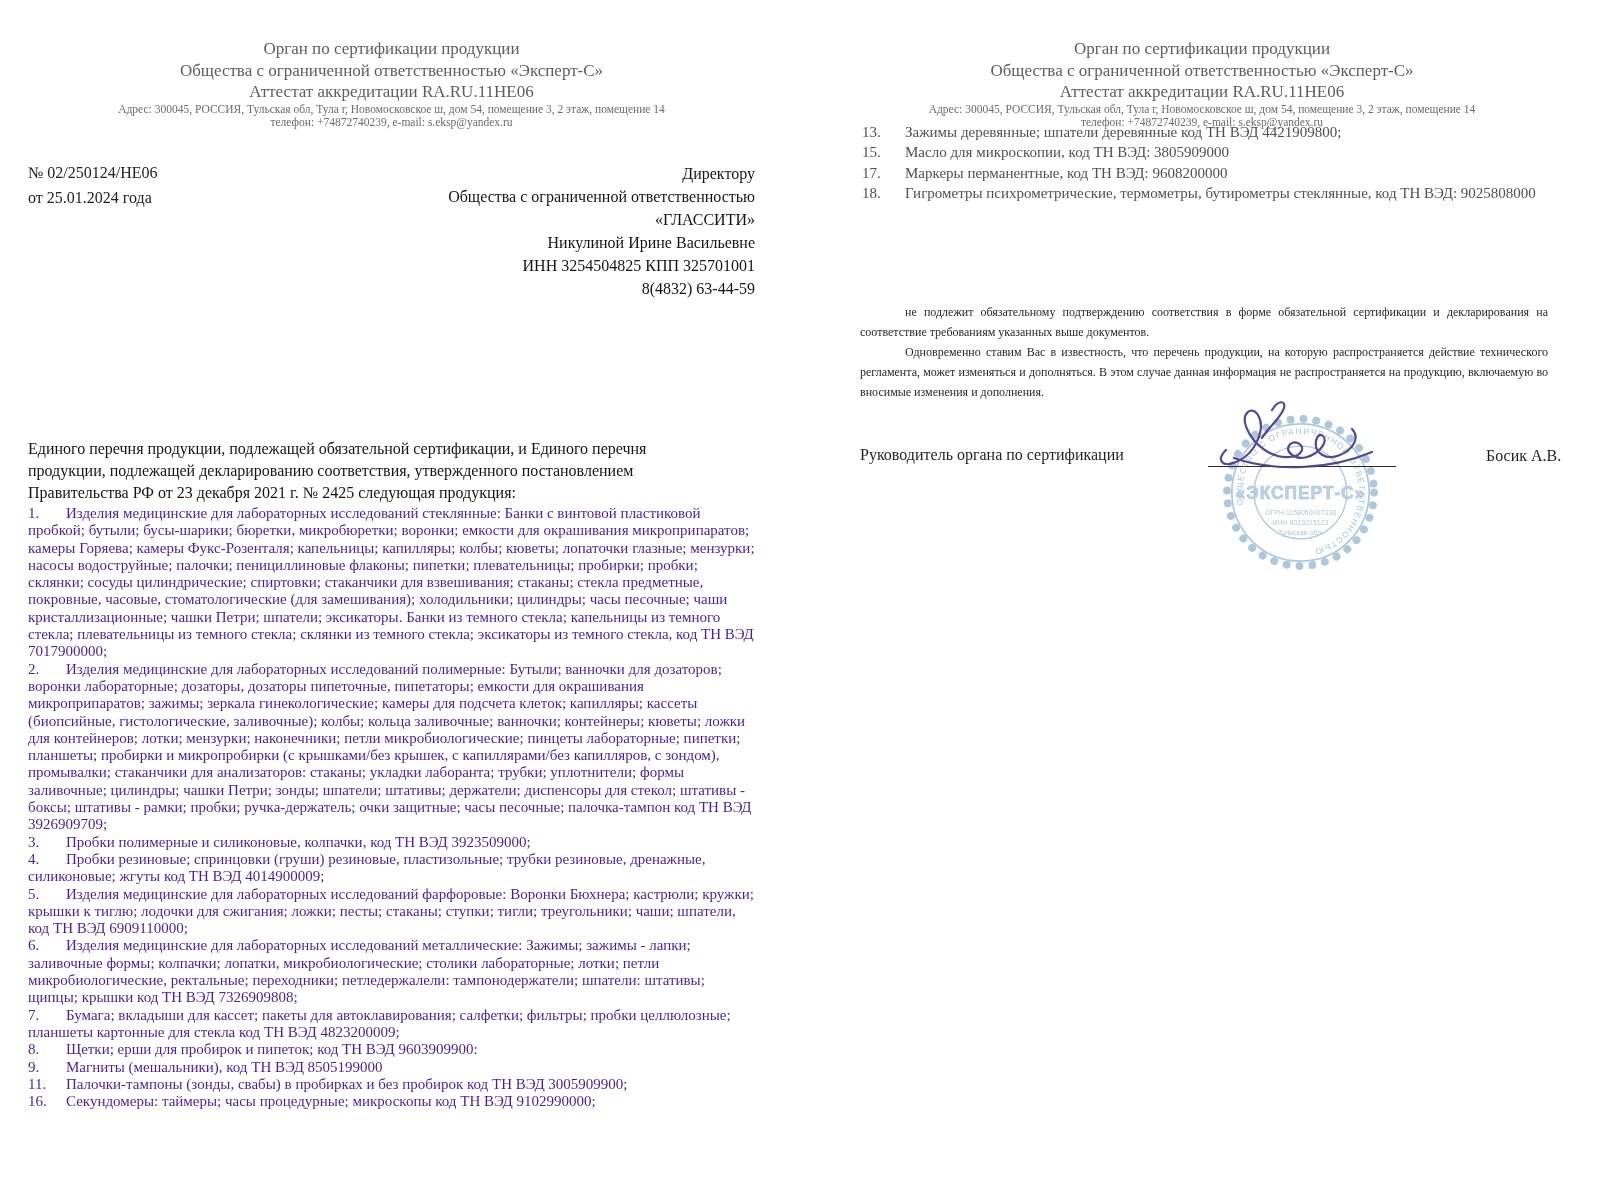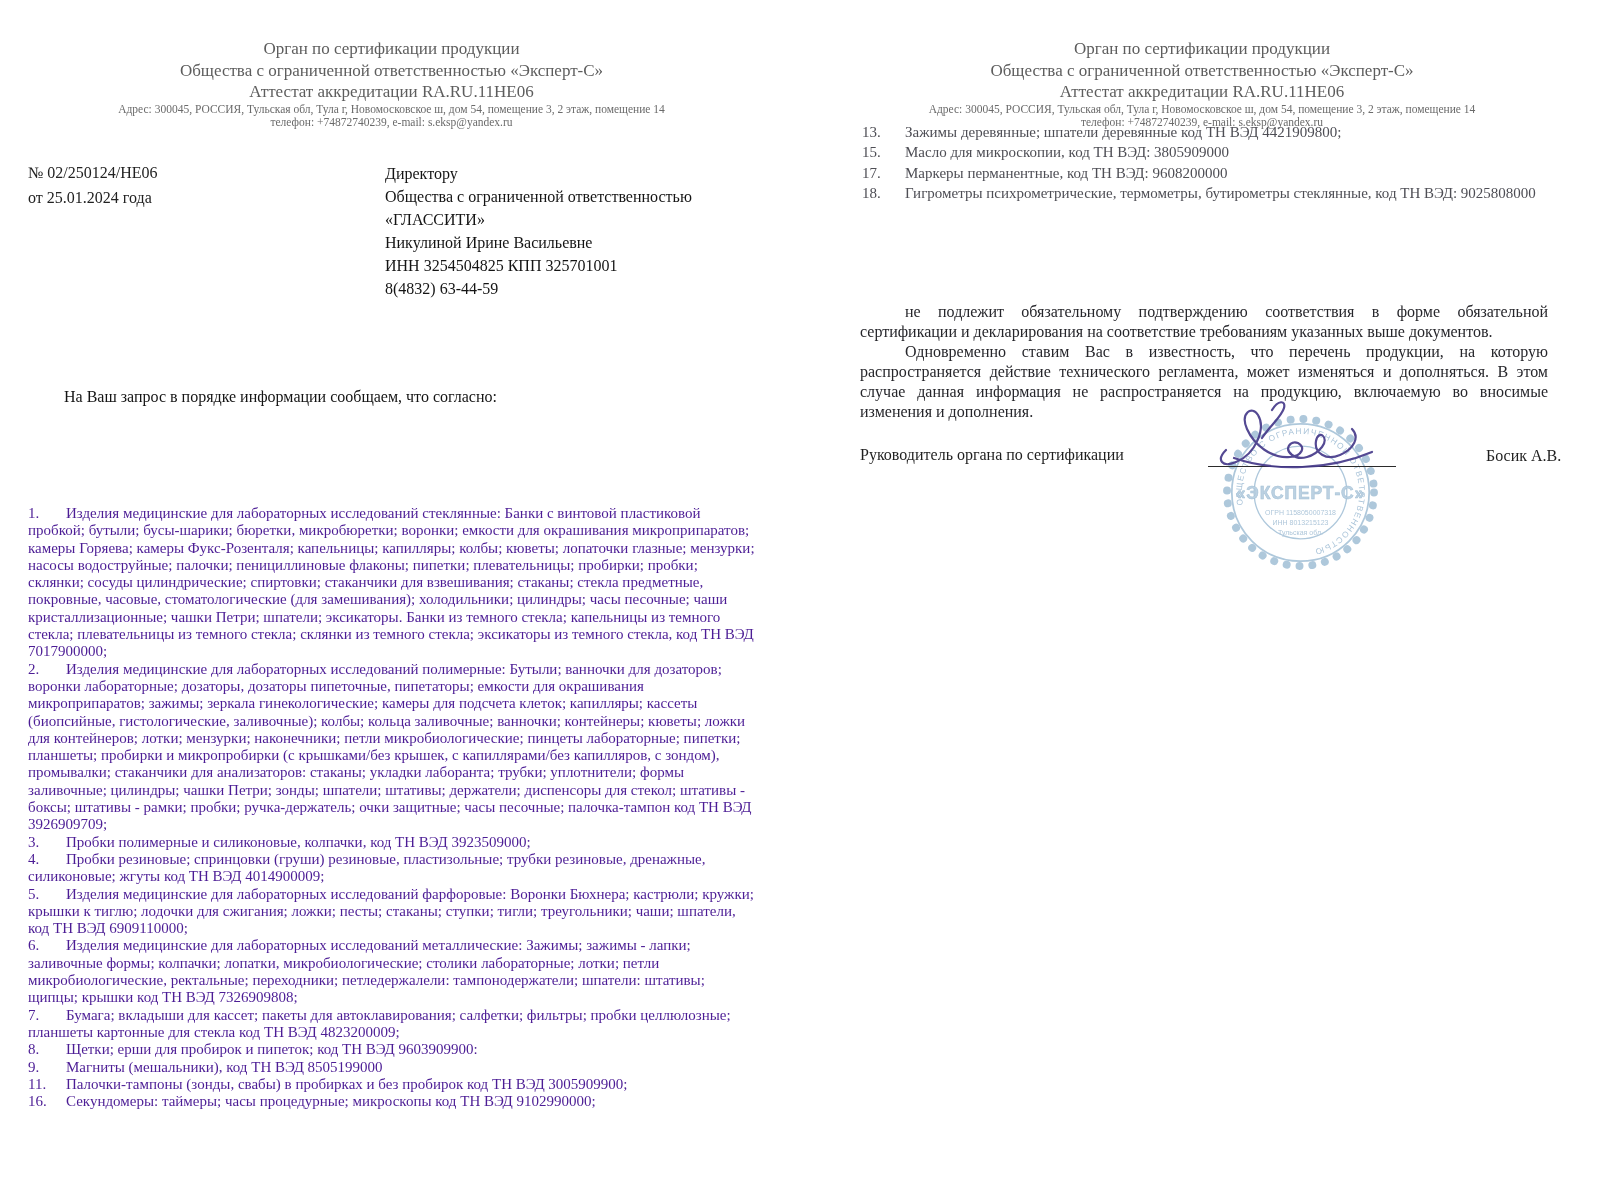--- a/index.html
+++ b/index.html
@@ -11,33 +11,33 @@
     -webkit-font-smoothing:antialiased;
   }
   .abs{position:absolute;}
   
   .org-header{text-align:center;color:#5d5d5d;}
   .org-header .hl{font-size:17px;line-height:21.5px;}
   .org-header .hs{font-size:11.5px;line-height:13.5px;color:#6a6a6a;}
   
   .ref{font-size:16px;line-height:25px;color:#222;}
   
-  .addressee{font-size:16px;line-height:23px;color:#141414;}
+  .addressee{font-size:16px;line-height:23px;text-align:right;color:#141414;}
   
   .intro{font-size:16px;line-height:22px;text-indent:36px;color:#141414;}
   .legal{font-size:16px;line-height:22px;color:#141414;}
   
   .plist{font-size:15px;line-height:17.3px;color:#4c1d95;}
   .plist .item{margin:0;}
   .plist .num{display:inline-block;width:38px;}
   
   .plist2{font-size:15px;line-height:20.4px;color:#4e4e55;}
   .plist2 .num{display:inline-block;width:43px;}
   
-  .paras{font-size:16px;line-height:20px;color:#26262b;text-align:justify;}
+  .paras{font-size:12px;line-height:20px;color:#26262b;text-align:justify;}
   .paras p{margin:0;text-indent:45px;}
   
   .sig-role{font-size:16px;color:#1f1f1f;}
   .sig-name{font-size:16px;color:#1f1f1f;}
   .sig-line{border-top:1.5px solid #2b2b2b;width:188px;height:0;}
   .stamp-wrap{opacity:.82;}
   .sig-svg{opacity:.92;}
 </style>
 </head>
 <body>
@@ -59,22 +59,22 @@
 
   <div class="abs addressee" style="left:385px;top:162px;width:370px;">
     <div>Директору</div>
     <div>Общества с ограниченной ответственностью</div>
     <div>«ГЛАССИТИ»</div>
     <div>Никулиной Ирине Васильевне</div>
     <div>ИНН 3254504825 КПП 325701001</div>
     <div>8(4832) 63-44-59</div>
   </div>
 
-  <div class="abs intro" style="left:28px;top:386px;width:720px;">На Ваш запрос в порядке информации сообщаем, что согласно:</div>
 
+  <div class="abs legal" style="left:28px;top:438px;width:690px;">Единого перечня продукции, подлежащей обязательной сертификации, и Единого перечня продукции, подлежащей декларированию соответствия, утвержденного постановлением Правительства РФ от 23 декабря 2021 г. № 2425 следующая продукция:</div>
 
   <div class="abs plist" style="left:28px;top:505px;width:727px;">
     <div class="item"><span class="num">1.</span><span>Изделия медицинские для лабораторных исследований стеклянные: Банки с винтовой пластиковой пробкой; бутыли; бусы-шарики; бюретки, микробюретки; воронки; емкости для окрашивания микроприпаратов; камеры Горяева; камеры Фукс-Розенталя; капельницы; капилляры; колбы; кюветы; лопаточки глазные; мензурки; насосы водоструйные; палочки; пенициллиновые флаконы; пипетки; плевательницы; пробирки; пробки; склянки; сосуды цилиндрические; спиртовки; стаканчики для взвешивания; стаканы; стекла предметные, покровные, часовые, стоматологические (для замешивания); холодильники; цилиндры; часы песочные; чаши кристаллизационные; чашки Петри; шпатели; эксикаторы. Банки из темного стекла; капельницы из темного стекла; плевательницы из темного стекла; склянки из темного стекла; эксикаторы из темного стекла, код ТН ВЭД 7017900000;</span></div>
     <div class="item"><span class="num">2.</span><span>Изделия медицинские для лабораторных исследований полимерные: Бутыли; ванночки для дозаторов; воронки лабораторные; дозаторы, дозаторы пипеточные, пипетаторы; емкости для окрашивания микроприпаратов; зажимы; зеркала гинекологические; камеры для подсчета клеток; капилляры; кассеты (биопсийные, гистологические, заливочные); колбы; кольца заливочные; ванночки; контейнеры; кюветы; ложки для контейнеров; лотки; мензурки; наконечники; петли микробиологические; пинцеты лабораторные; пипетки; планшеты; пробирки и микропробирки (с крышками/без крышек, с капиллярами/без капилляров, с зондом), промывалки; стаканчики для анализаторов: стаканы; укладки лаборанта; трубки; уплотнители; формы заливочные; цилиндры; чашки Петри; зонды; шпатели; штативы; держатели; диспенсоры для стекол; штативы - боксы; штативы - рамки; пробки; ручка-держатель; очки защитные; часы песочные; палочка-тампон код ТН ВЭД 3926909709;</span></div>
     <div class="item"><span class="num">3.</span><span>Пробки полимерные и силиконовые, колпачки, код ТН ВЭД 3923509000;</span></div>
     <div class="item"><span class="num">4.</span><span>Пробки резиновые; спринцовки (груши) резиновые, пластизольные; трубки резиновые, дренажные, силиконовые; жгуты код ТН ВЭД 4014900009;</span></div>
     <div class="item"><span class="num">5.</span><span>Изделия медицинские для лабораторных исследований фарфоровые: Воронки Бюхнера; кастрюли; кружки; крышки к тиглю; лодочки для сжигания; ложки; песты; стаканы; ступки; тигли; треугольники; чаши; шпатели, код ТН ВЭД 6909110000;</span></div>
     <div class="item"><span class="num">6.</span><span>Изделия медицинские для лабораторных исследований металлические: Зажимы; зажимы - лапки; заливочные формы; колпачки; лопатки, микробиологические; столики лабораторные; лотки; петли микробиологические, ректальные; переходники; петледержалели: тампонодержатели; шпатели: штативы; щипцы; крышки код ТН ВЭД 7326909808;</span></div>
     <div class="item"><span class="num">7.</span><span>Бумага; вкладыши для кассет; пакеты для автоклавирования; салфетки; фильтры; пробки целлюлозные; планшеты картонные для стекла код ТН ВЭД 4823200009;</span></div>
     <div class="item"><span class="num">8.</span><span>Щетки; ерши для пробирок и пипеток; код ТН ВЭД 9603909900:</span></div>

